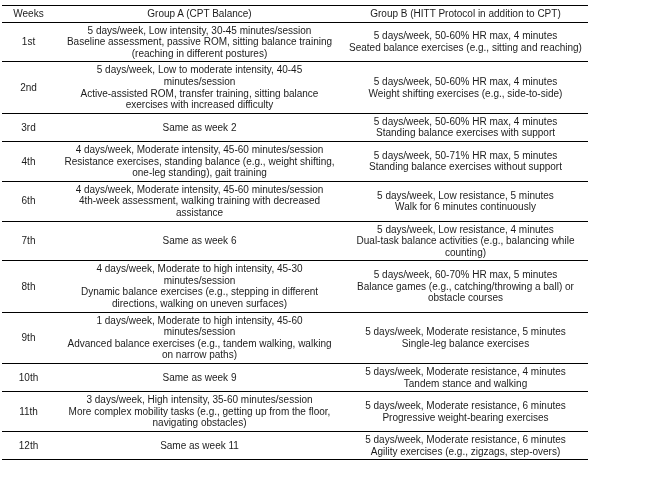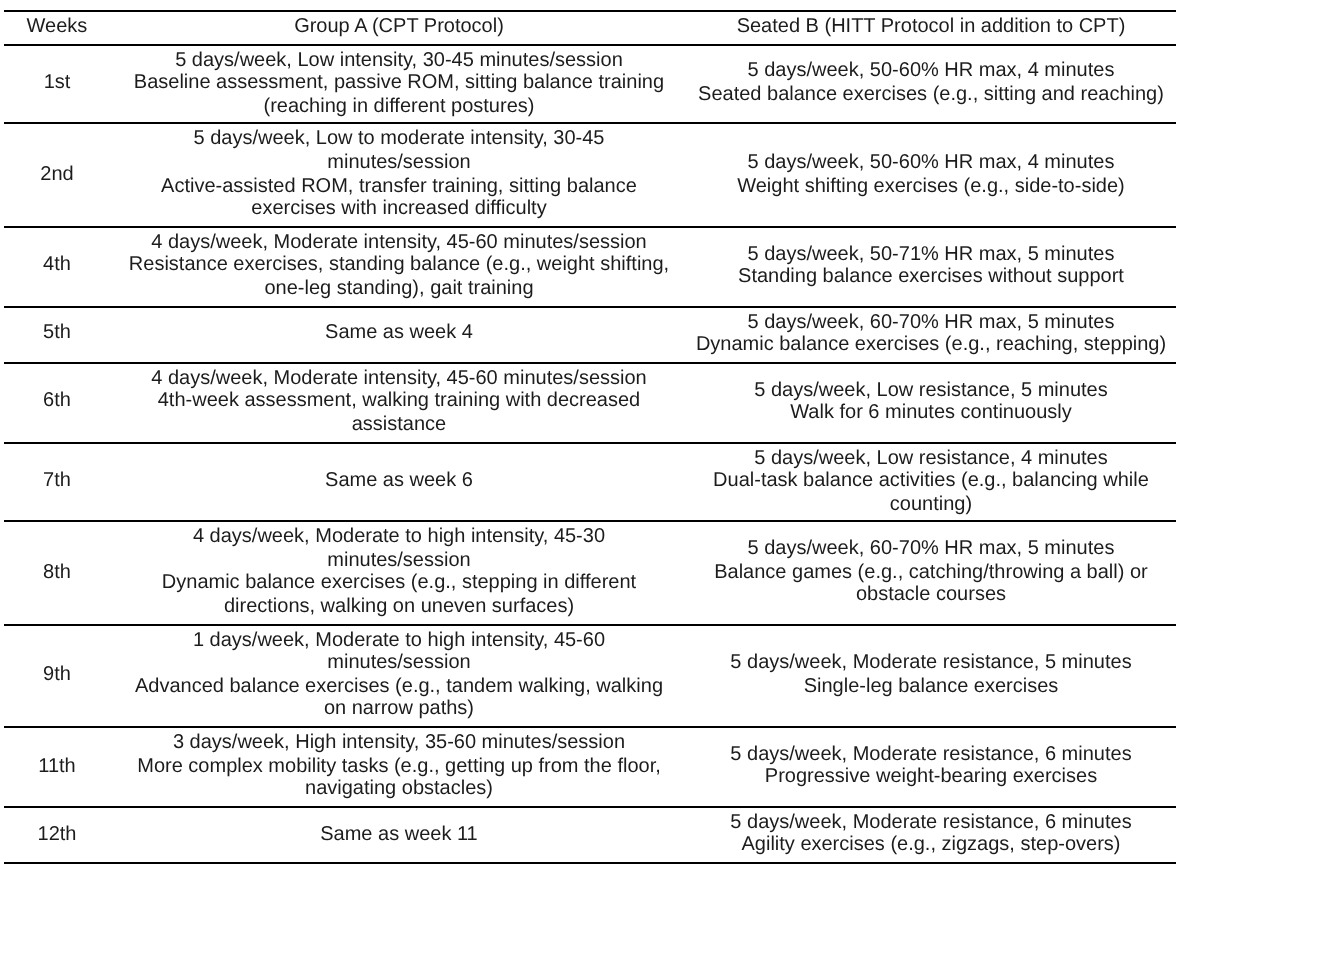--- a/index.html
+++ b/index.html
@@ -50,55 +50,55 @@
 <div class="page">
   <table class="protocol">
     <colgroup>
       <col class="c-week">
       <col class="c-ga">
       <col class="c-gb">
     </colgroup>
     <thead>
       <tr>
         <th class="week-col">Weeks</th>
-        <th>Group A (CPT Protocol)</th>
-        <th class="gb-col">Seated B (HITT Protocol in addition to CPT)</th>
+        <th>Group A (CPT Balance)</th>
+        <th class="gb-col">Group B (HITT Protocol in addition to CPT)</th>
       </tr>
     </thead>
     <tbody>
       <tr>
         <td class="week-col">1st</td>
         <td>5 days/week, Low intensity, 30-45 minutes/session
 Baseline assessment, passive ROM, sitting balance training
 (reaching in different postures)</td>
         <td class="gb-col">5 days/week, 50-60% HR max, 4 minutes
 Seated balance exercises (e.g., sitting and reaching)</td>
       </tr>
       <tr>
         <td class="week-col">2nd</td>
-        <td>5 days/week, Low to moderate intensity, 30-45
+        <td>5 days/week, Low to moderate intensity, 40-45
 minutes/session
 Active-assisted ROM, transfer training, sitting balance
 exercises with increased difficulty</td>
         <td class="gb-col">5 days/week, 50-60% HR max, 4 minutes
 Weight shifting exercises (e.g., side-to-side)</td>
+      </tr>
+      <tr>
+        <td class="week-col">3rd</td>
+        <td>Same as week 2</td>
+        <td class="gb-col">5 days/week, 50-60% HR max, 4 minutes
+Standing balance exercises with support</td>
       </tr>
       <tr>
         <td class="week-col">4th</td>
         <td>4 days/week, Moderate intensity, 45-60 minutes/session
 Resistance exercises, standing balance (e.g., weight shifting,
 one-leg standing), gait training</td>
         <td class="gb-col">5 days/week, 50-71% HR max, 5 minutes
 Standing balance exercises without support</td>
-      </tr>
-      <tr>
-        <td class="week-col">5th</td>
-        <td>Same as week 4</td>
-        <td class="gb-col">5 days/week, 60-70% HR max, 5 minutes
-Dynamic balance exercises (e.g., reaching, stepping)</td>
       </tr>
       <tr>
         <td class="week-col">6th</td>
         <td>4 days/week, Moderate intensity, 45-60 minutes/session
 4th-week assessment, walking training with decreased
 assistance</td>
         <td class="gb-col">5 days/week, Low resistance, 5 minutes
 Walk for 6 minutes continuously</td>
       </tr>
       <tr>
@@ -121,20 +121,26 @@
       <tr>
         <td class="week-col">9th</td>
         <td>1 days/week, Moderate to high intensity, 45-60
 minutes/session
 Advanced balance exercises (e.g., tandem walking, walking
 on narrow paths)</td>
         <td class="gb-col">5 days/week, Moderate resistance, 5 minutes
 Single-leg balance exercises</td>
       </tr>
       <tr>
+        <td class="week-col">10th</td>
+        <td>Same as week 9</td>
+        <td class="gb-col">5 days/week, Moderate resistance, 4 minutes
+Tandem stance and walking</td>
+      </tr>
+      <tr>
         <td class="week-col">11th</td>
         <td>3 days/week, High intensity, 35-60 minutes/session
 More complex mobility tasks (e.g., getting up from the floor,
 navigating obstacles)</td>
         <td class="gb-col">5 days/week, Moderate resistance, 6 minutes
 Progressive weight-bearing exercises</td>
       </tr>
       <tr>
         <td class="week-col">12th</td>
         <td>Same as week 11</td>

